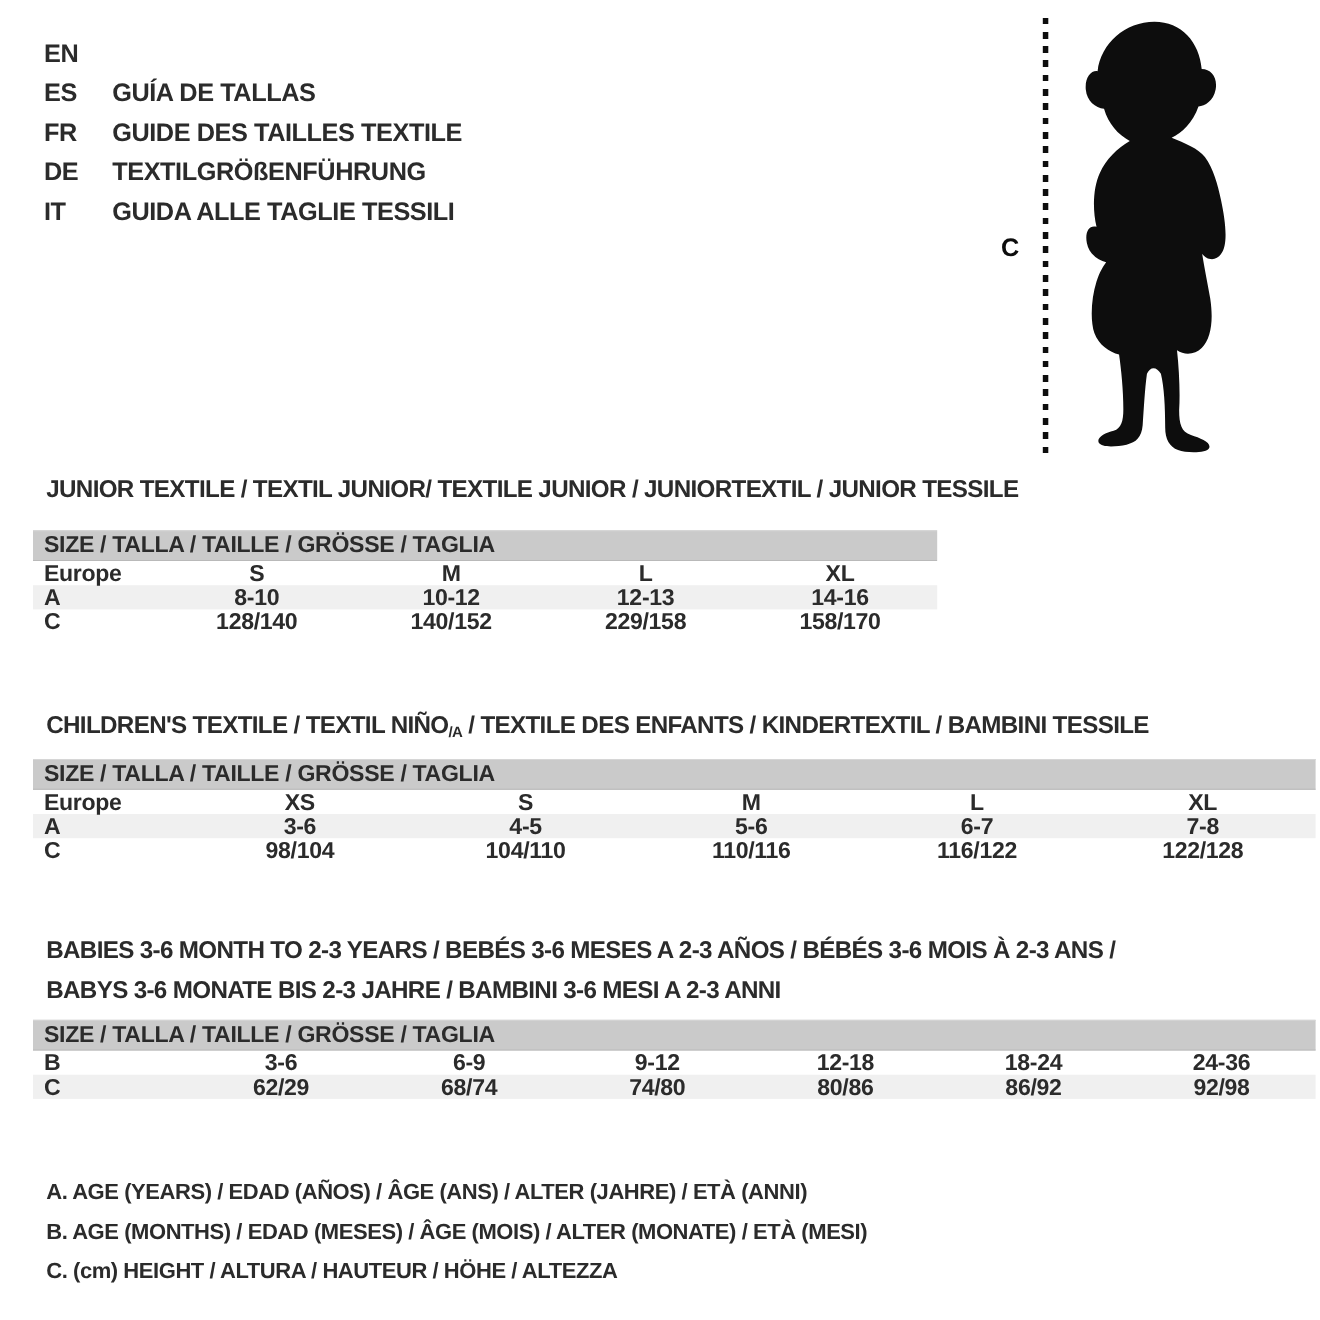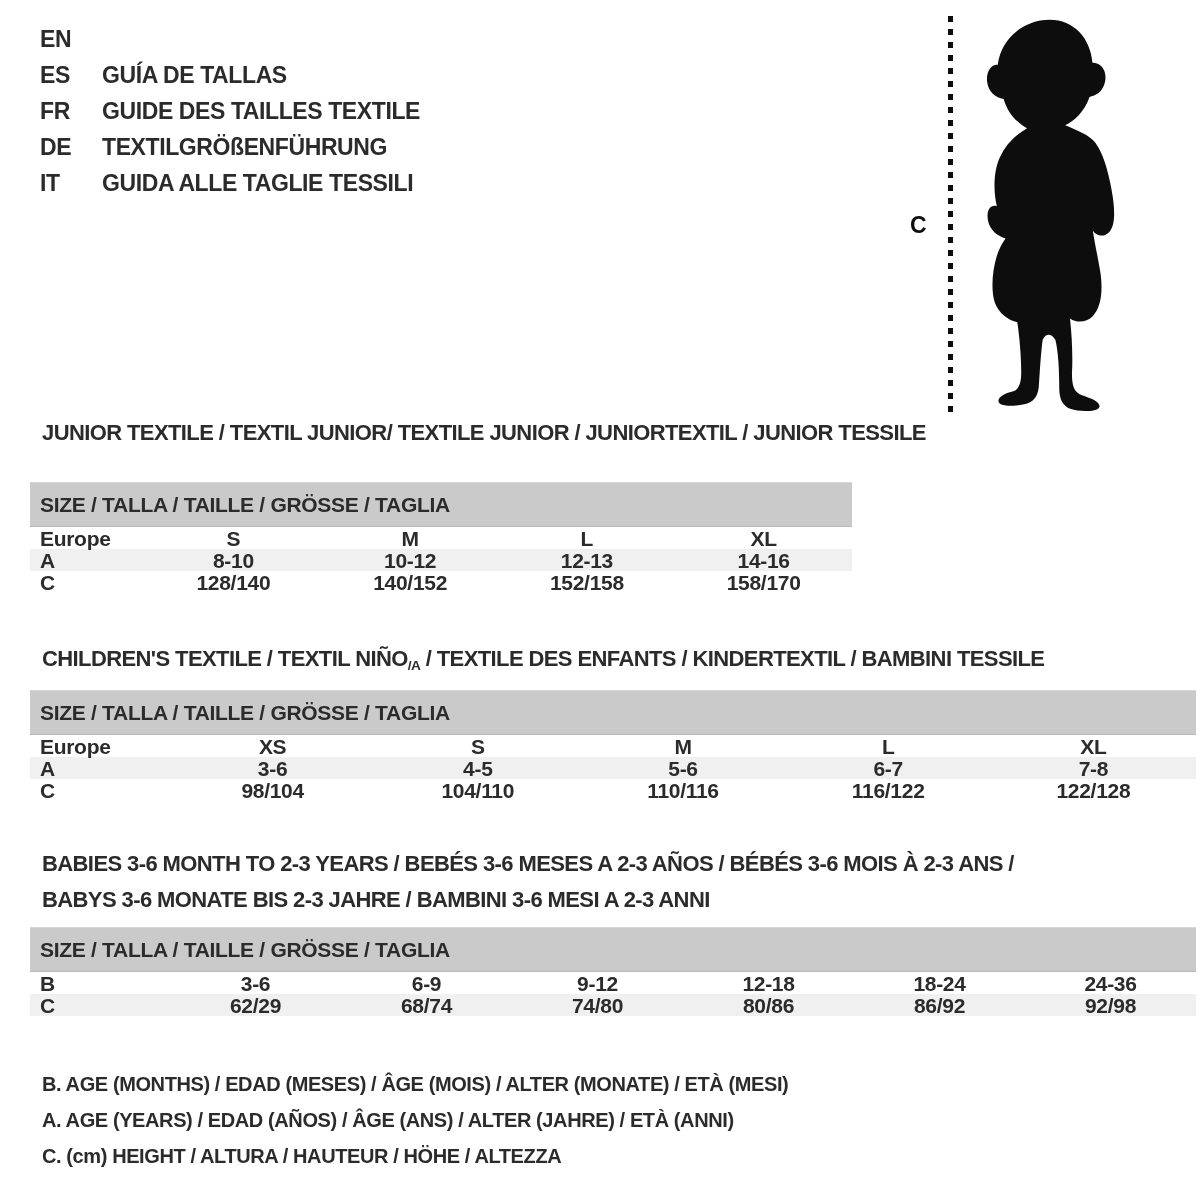--- a/index.html
+++ b/index.html
@@ -8,35 +8,35 @@
   html,body{margin:0;padding:0;background:#e9e9e9;}
   .canvas{
     position:relative; width:1200px; height:1200px; margin:0 auto;
     background:var(--bg); overflow:hidden;
     font-family:"Liberation Sans","DejaVu Sans",sans-serif;
     font-weight:bold; color:var(--text);
     -webkit-font-smoothing:antialiased;
   }
   
   .lang-block{position:absolute; left:40px; top:26px;}
-  .lang-row{display:flex; height:36px; align-items:flex-start; font-size:23px; letter-spacing:-0.4px;}
+  .lang-row{display:flex; height:36px; align-items:flex-end; font-size:23px; letter-spacing:-0.4px;}
   .lang-code{width:62px; flex:0 0 62px;}
   
   .measure-line{
     position:absolute; left:948px; top:16px; width:5px; height:398px;
     background-image:repeating-linear-gradient(to bottom, var(--ink) 0 6px, transparent 6px 13px);
   }
   .c-label{position:absolute; left:910px; top:212px; font-size:23px; color:var(--ink);}
   .toddler{position:absolute; left:962px; top:14px;}
   
   .section-heading{position:absolute; left:42px; font-size:22px; letter-spacing:-0.6px; line-height:34px; white-space:nowrap;}
   .section-heading .sub{font-size:0.62em; vertical-align:-0.28em;}
   .size-table{position:absolute; left:30px; font-size:21px; letter-spacing:-0.3px;}
   .size-bar{
-    background:var(--bar); height:45px; display:flex; align-items:center;
+    background:var(--bar); height:28px; display:flex; align-items:center;
     padding-left:10px; font-size:21px; box-shadow:inset 0 -1px 0 #b9b9b9, inset 0 1px 0 #d6d6d6;
   }
   .trow{display:grid; height:22px; align-items:center;}
   .trow > span{text-align:center;}
   .trow > .rlabel{text-align:left; padding-left:10px;}
   .trow.alt{background:var(--alt);}
   .cols-junior{grid-template-columns:115px repeat(4,1fr);}
   .cols-children{grid-template-columns:140px repeat(5,1fr);}
   .cols-babies{grid-template-columns:140px repeat(6,1fr);}
   .w-junior{width:822px;}
@@ -106,21 +106,21 @@
       C34 228 26 222 24 212
       C22 202 26 195 33 197
       C29 180 30 160 36 147
       C42 134 52 124 64 117
       C53 111 44 101 40 87
       C32 86 24 80 23 69
       C22 58 28 51 34 52
       C37 26 60 6 87 6 Z"></path>
   </svg>
 
-  <div class="section-heading" style="top:416px;">JUNIOR TEXTILE / TEXTIL JUNIOR/ TEXTILE JUNIOR / JUNIORTEXTIL / JUNIOR TESSILE</div>
+  <div class="section-heading" style="top:428px;">JUNIOR TEXTILE / TEXTIL JUNIOR/ TEXTILE JUNIOR / JUNIORTEXTIL / JUNIOR TESSILE</div>
   <div class="size-table w-junior" style="top:482px;">
     <div class="size-bar">
       <span>SIZE / TALLA / TAILLE / GRÖSSE / TAGLIA</span>
     </div>
     <div class="trow cols-junior">
       <span class="rlabel">Europe</span>
       <span>S</span>
       <span>M</span>
       <span>L</span>
       <span>XL</span>
@@ -129,21 +129,21 @@
       <span class="rlabel">A</span>
       <span>8-10</span>
       <span>10-12</span>
       <span>12-13</span>
       <span>14-16</span>
     </div>
     <div class="trow cols-junior">
       <span class="rlabel">C</span>
       <span>128/140</span>
       <span>140/152</span>
-      <span>152/158</span>
+      <span>229/158</span>
       <span>158/170</span>
     </div>
   </div>
 
   <div class="section-heading" style="top:642px;">
     <span>CHILDREN'S TEXTILE / TEXTIL NIÑO</span><span class="sub">/A</span><span> / TEXTILE DES ENFANTS / KINDERTEXTIL / BAMBINI TESSILE</span>
   </div>
   <div class="size-table w-full" style="top:690px;">
     <div class="size-bar">
       <span>SIZE / TALLA / TAILLE / GRÖSSE / TAGLIA</span>
@@ -196,18 +196,18 @@
       <span>62/29</span>
       <span>68/74</span>
       <span>74/80</span>
       <span>80/86</span>
       <span>86/92</span>
       <span>92/98</span>
     </div>
   </div>
 
   <div class="footnotes">
+    <div>A. AGE (YEARS) / EDAD (AÑOS) / ÂGE (ANS) / ALTER (JAHRE) / ETÀ (ANNI)</div>
     <div>B. AGE (MONTHS) / EDAD (MESES) / ÂGE (MOIS) / ALTER (MONATE) / ETÀ (MESI)</div>
-    <div>A. AGE (YEARS) / EDAD (AÑOS) / ÂGE (ANS) / ALTER (JAHRE) / ETÀ (ANNI)</div>
     <div>C. (cm) HEIGHT / ALTURA / HAUTEUR / HÖHE / ALTEZZA</div>
   </div>
 
 </div>
 
 </body></html>

